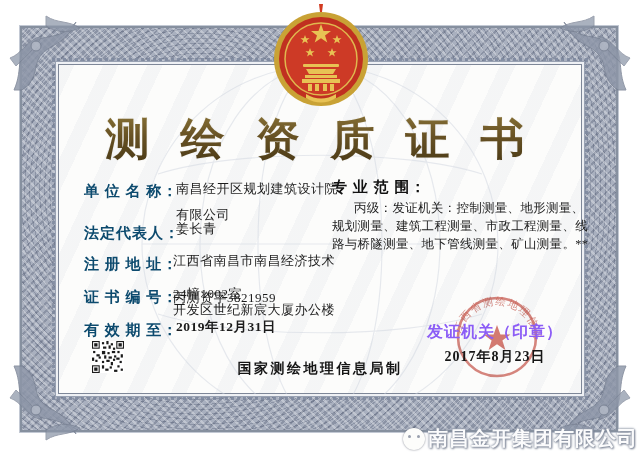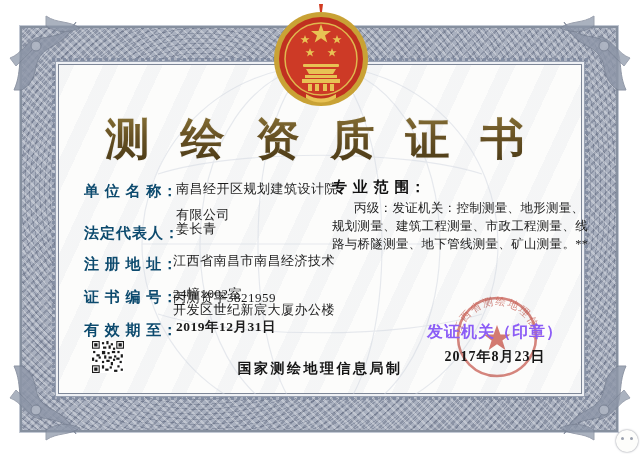--- a/index.html
+++ b/index.html
@@ -243,13 +243,14 @@
     <rect x="16" y="23" width="2" height="2"></rect>
       <rect x="20" y="26" width="3" height="2"></rect>
       <rect x="23" y="22" width="2" height="2"></rect>
     <rect x="26" y="25" width="2" height="2"></rect>
       <rect x="19" y="16" width="2" height="2"></rect>
   </g>
 </svg>
 
 <div class="wechat-mark">
   <span class="wm-face"></span>
+  <span class="wm-text">南昌金开集团有限公司</span>
 </div>
 
 </body></html>

